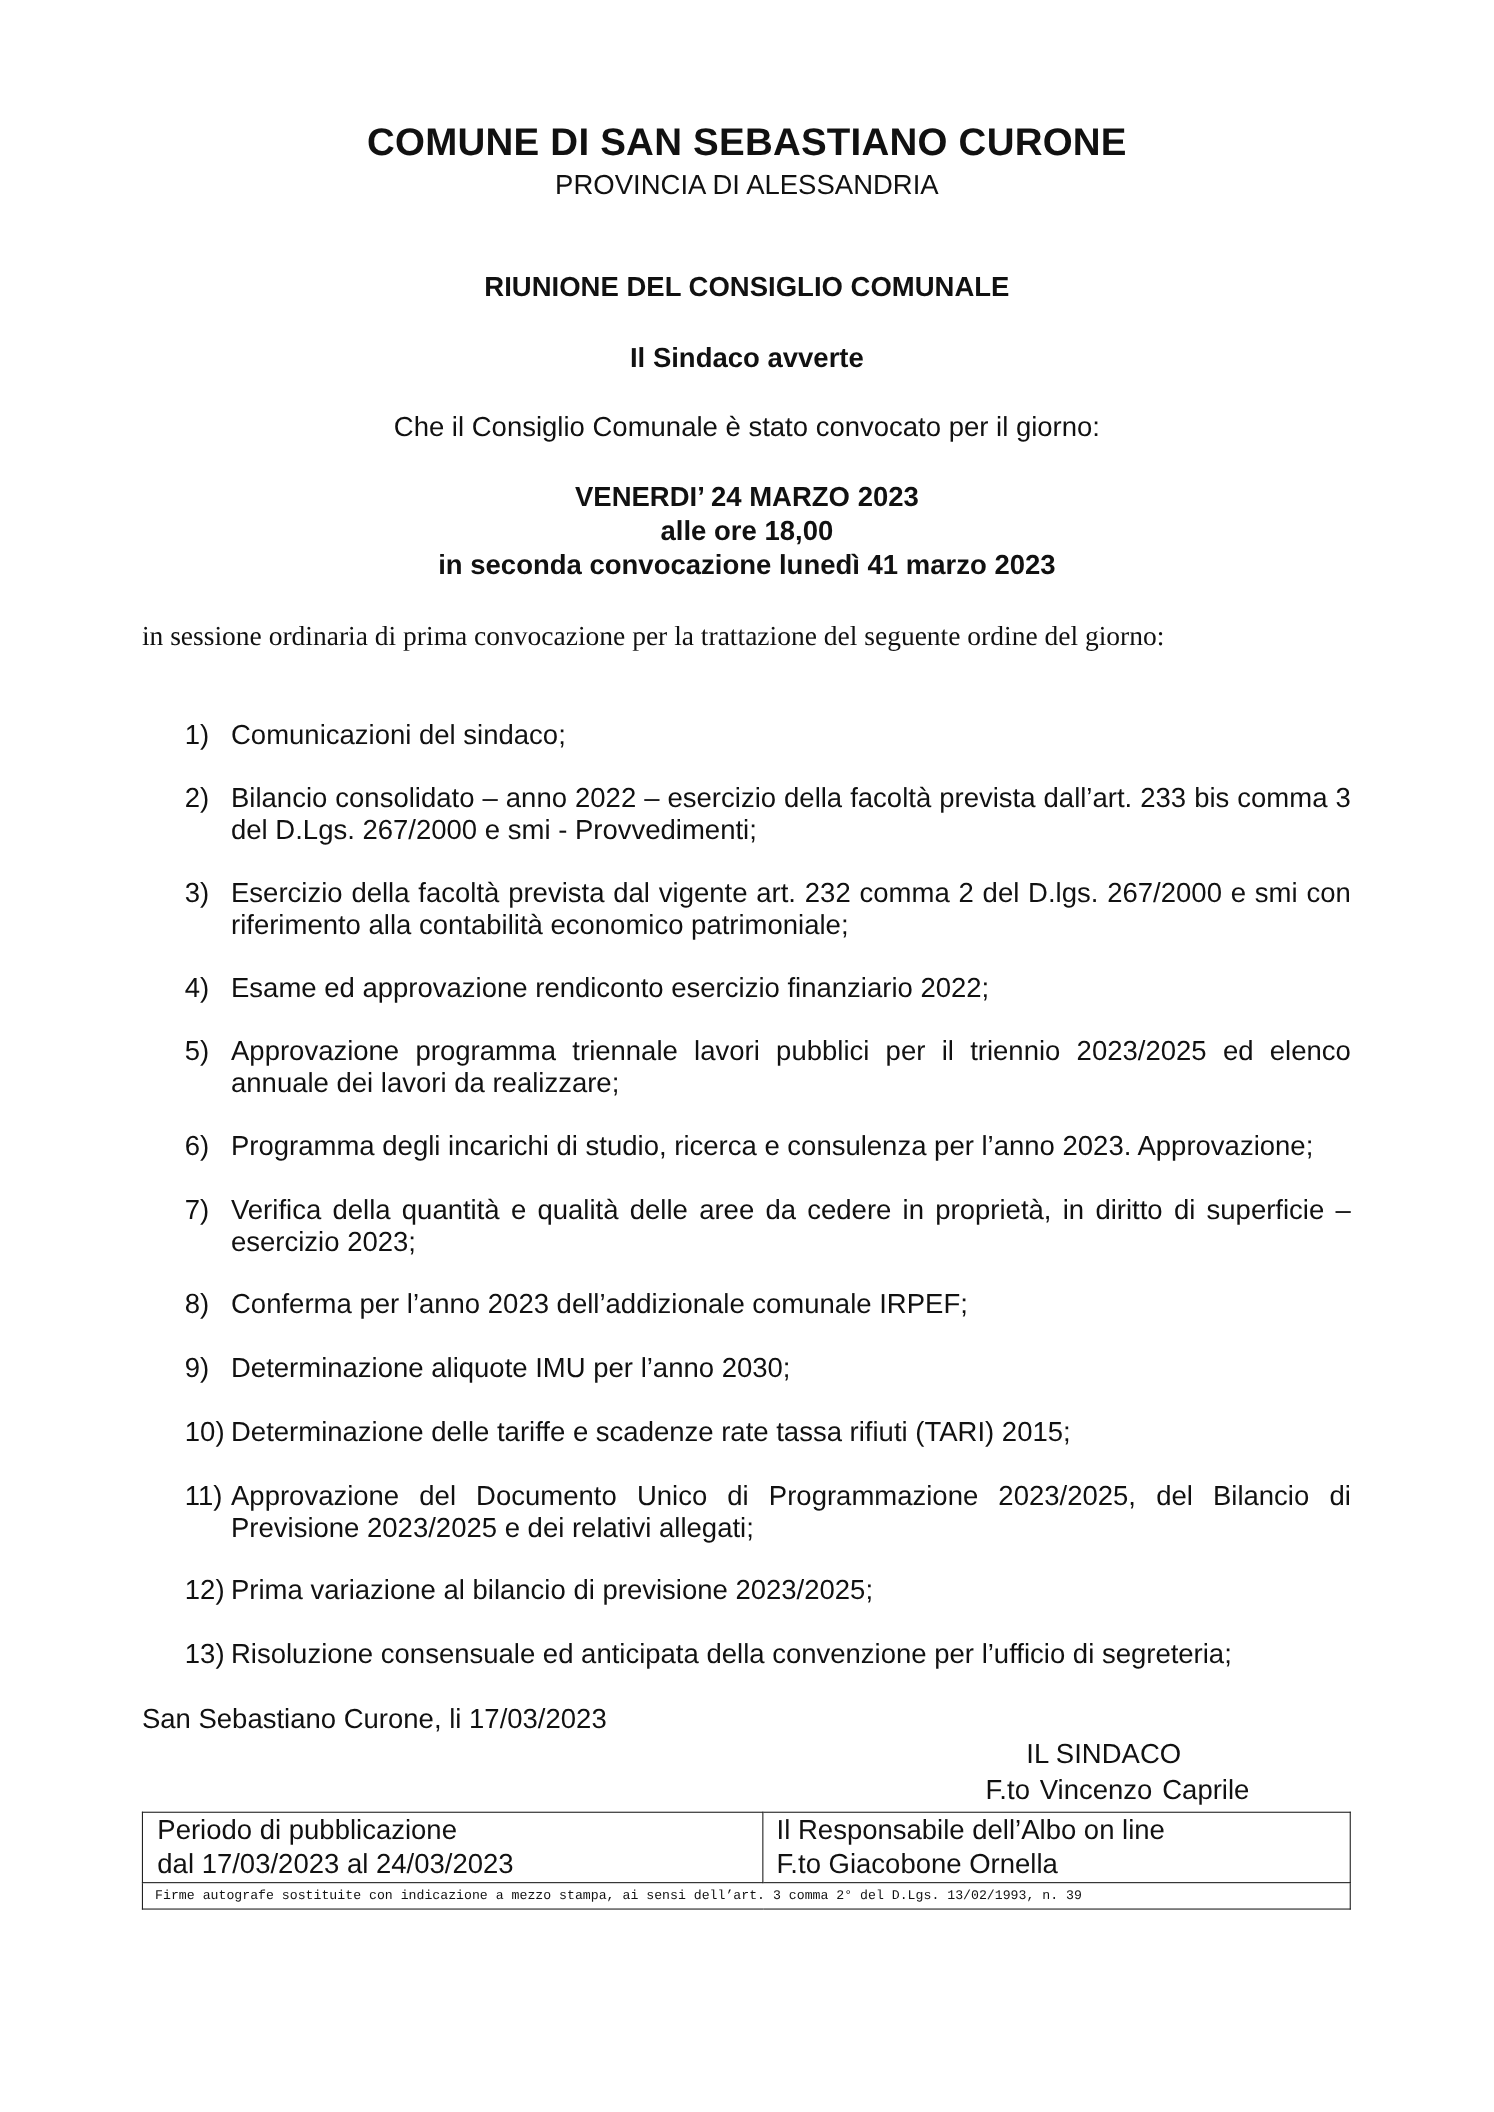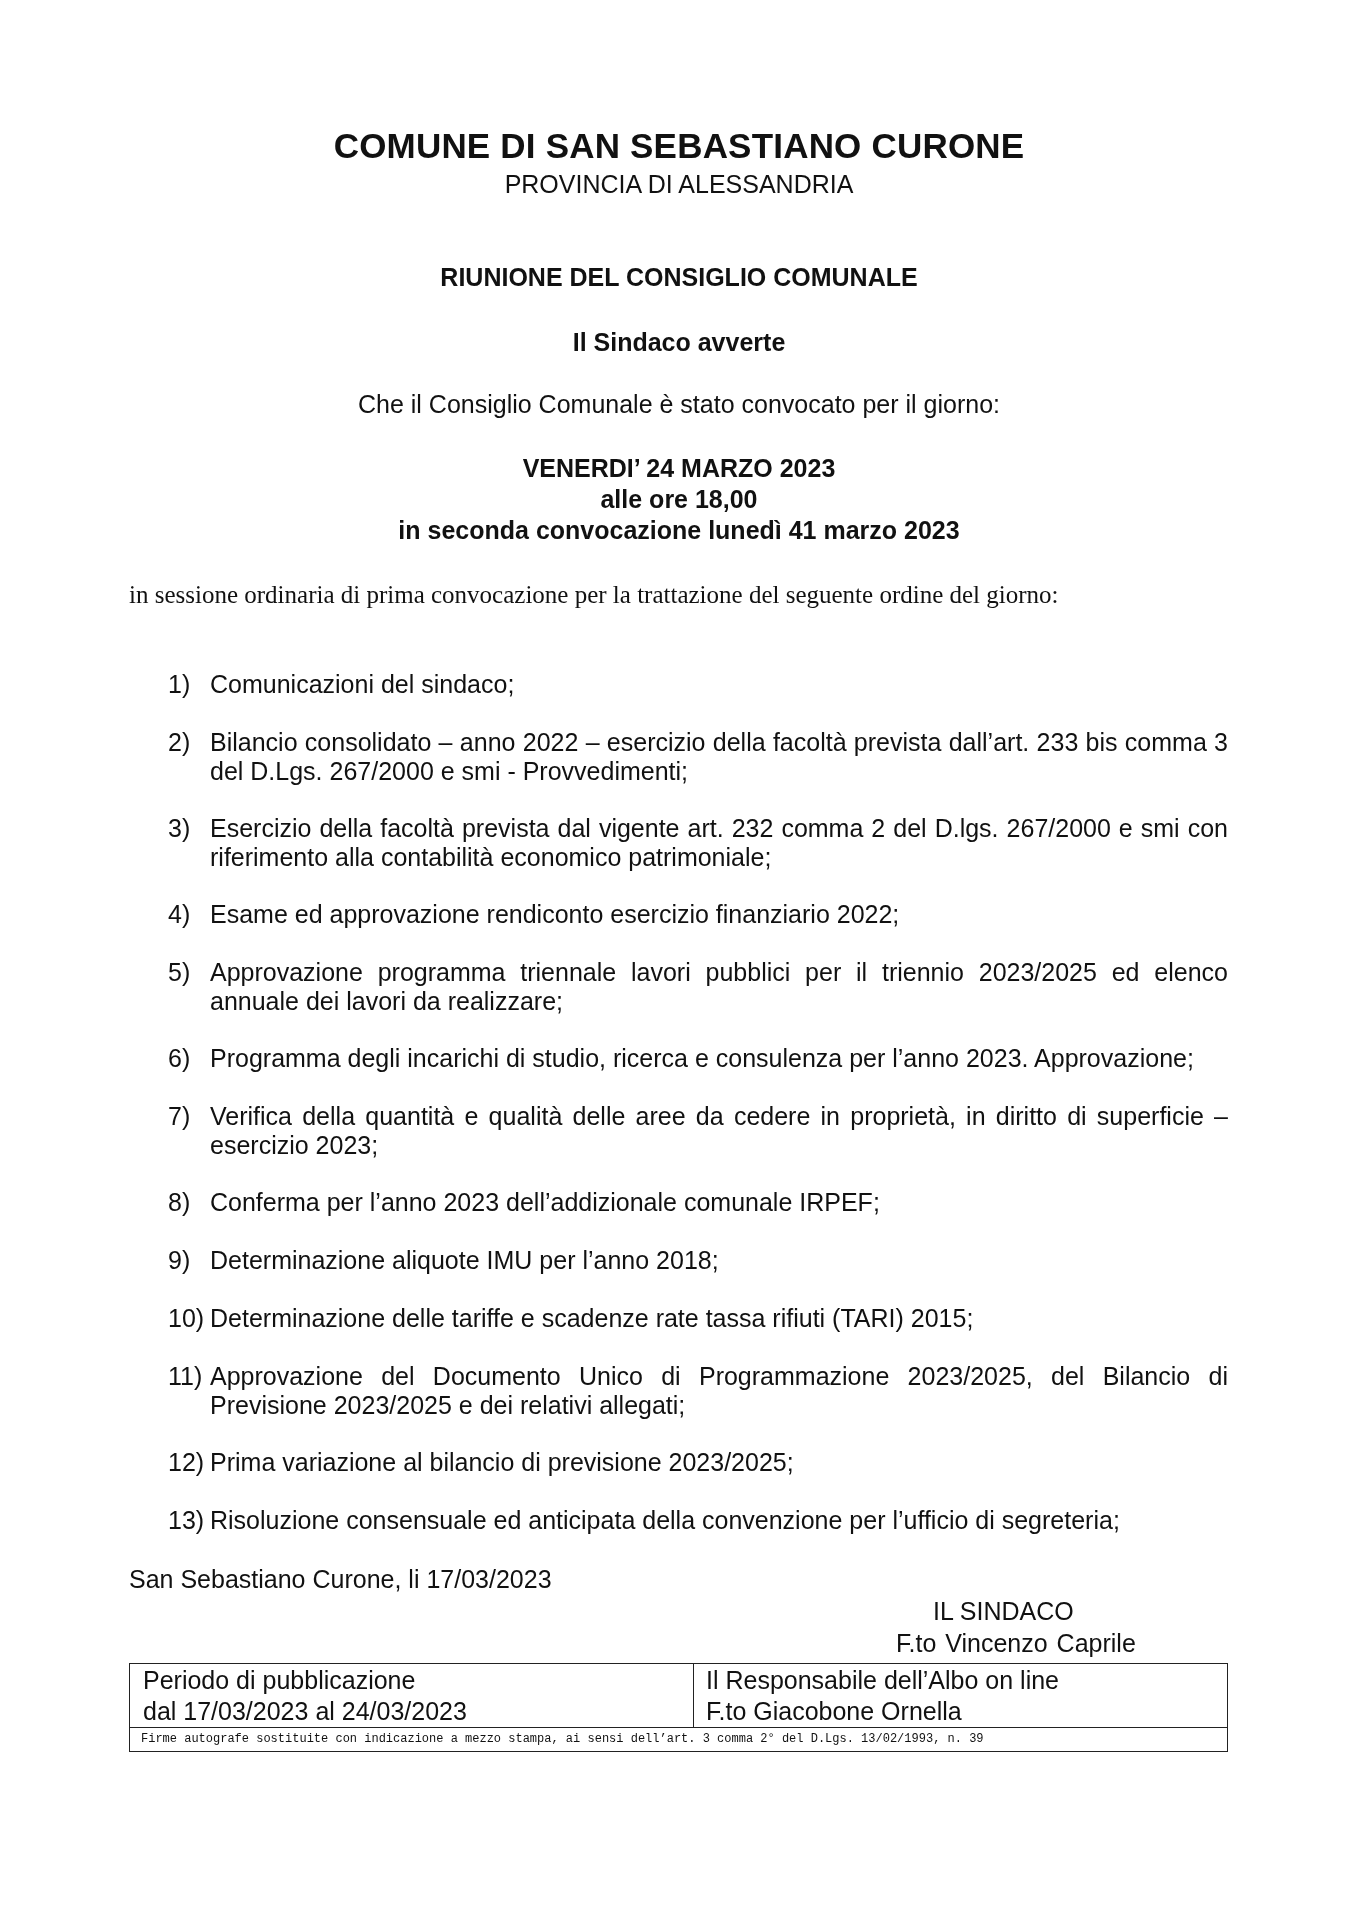--- a/index.html
+++ b/index.html
@@ -10,21 +10,21 @@
     body {
       width: 1358px;
       height: 1920px;
       position: relative;
       overflow: hidden;
       font-family: "Liberation Sans", sans-serif;
       color: #111111;
     }
     .page {
       position: absolute;
-      left: 0; top: 16px;
+      left: 0; top: 0;
       width: 1358px; height: 1700px;
     }
     .abs { position: absolute; white-space: nowrap; }
     .center { left: 0; width: 1358px; text-align: center; }
 
     .title { top: 110px; font-size: 35px; font-weight: bold; letter-spacing: 0.2px; }
     .subtitle { top: 154px; font-size: 25px; font-weight: normal; text-align: center; }
 
     .meeting { top: 247px; font-size: 25px; font-weight: bold; }
     .mayor-warns { top: 312px; font-size: 25px; font-weight: bold; }
@@ -154,21 +154,21 @@
     <div class="agenda-item" style="top:1086px;">
       <span class="agenda-num">7)</span>
       <span class="agenda-text">Verifica della quantità e qualità delle aree da cedere in proprietà, in diritto di superficie – esercizio 2023;</span>
     </div>
     <div class="agenda-item" style="top:1172px;">
       <span class="agenda-num">8)</span>
       <span class="agenda-text">Conferma per l’anno 2023 dell’addizionale comunale IRPEF;</span>
     </div>
     <div class="agenda-item" style="top:1230px;">
       <span class="agenda-num">9)</span>
-      <span class="agenda-text">Determinazione aliquote IMU per l’anno 2018;</span>
+      <span class="agenda-text">Determinazione aliquote IMU per l’anno 2030;</span>
     </div>
     <div class="agenda-item" style="top:1288px;">
       <span class="agenda-num">10)</span>
       <span class="agenda-text">Determinazione delle tariffe e scadenze rate tassa rifiuti (TARI) 2015;</span>
     </div>
     <div class="agenda-item" style="top:1346px;">
       <span class="agenda-num">11)</span>
       <span class="agenda-text">Approvazione del Documento Unico di Programmazione 2023/2025, del Bilancio di Previsione 2023/2025 e dei relativi allegati;</span>
     </div>
     <div class="agenda-item" style="top:1432px;">

